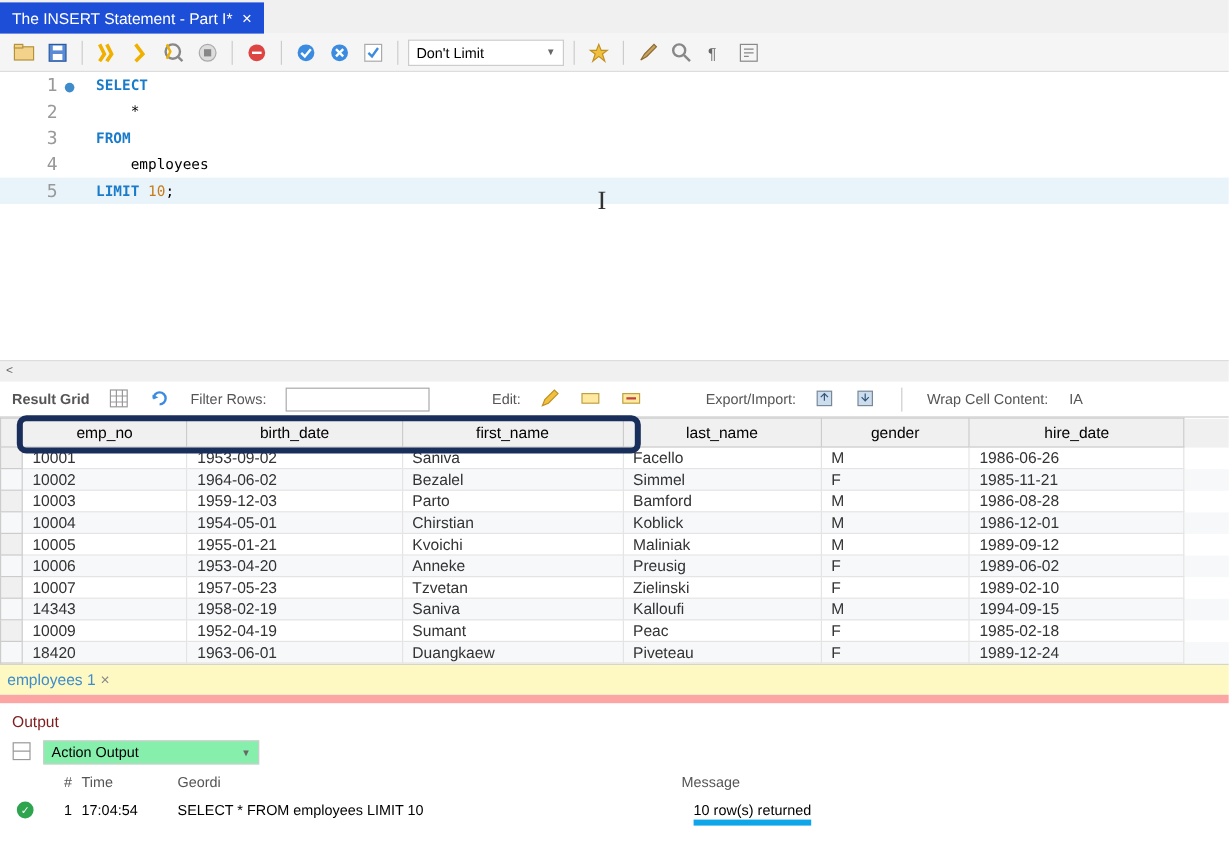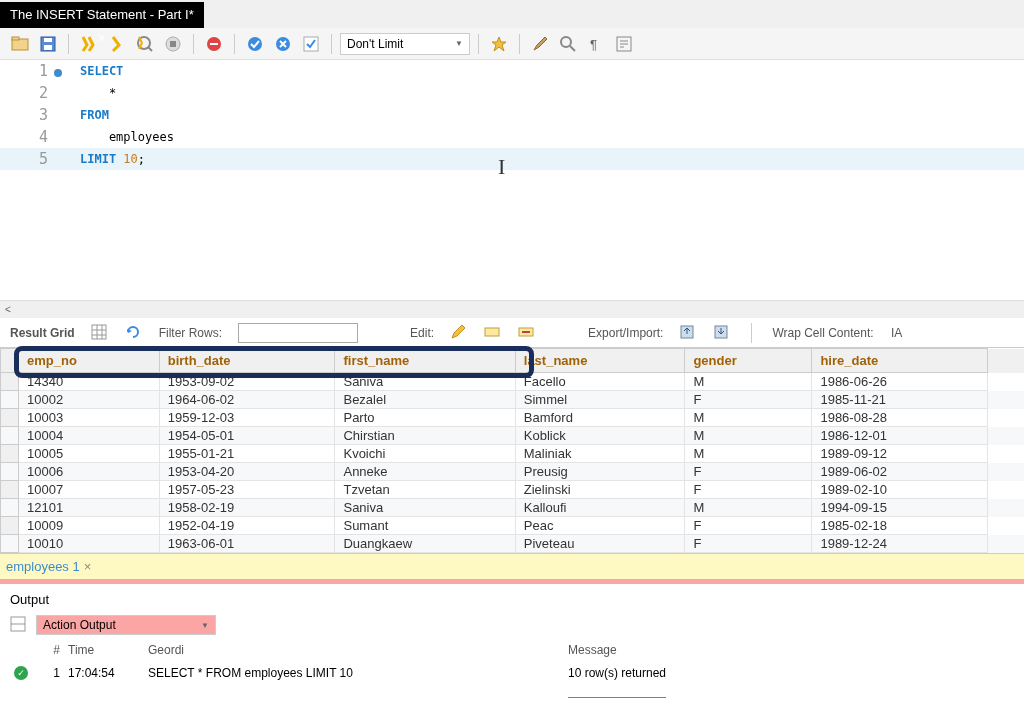--- a/index.html
+++ b/index.html
@@ -1,19 +1,19 @@
 <!DOCTYPE html>
 <html><head>
 <meta charset="utf-8">
 <style>
 * { box-sizing: border-box; margin: 0; padding: 0; }
 body { font-family: "Segoe UI", Tahoma, sans-serif; font-size: 13px; background: #fff; overflow: hidden; width: 1024px; height: 721px; }
 
 .tab-bar { background: #f0f0f0; height: 28px; display: flex; align-items: flex-end; }
-.tab { background: #000000; color: #fff; padding: 5px 10px; font-size: 13px; display: flex; align-items: center; gap: 8px; height: 26px; flex-direction: column; }
+.tab { background: #1d4ed8; color: #fff; padding: 5px 10px; font-size: 13px; display: flex; align-items: center; gap: 8px; height: 26px; }
 .tab .close-x { font-size: 14px; cursor: pointer; color: #fff; }
 
 .toolbar { background: #f5f5f5; border-bottom: 1px solid #ddd; height: 32px; display: flex; align-items: center; padding: 0 8px; gap: 4px; }
 .tb-btn { width: 24px; height: 24px; display: flex; align-items: center; justify-content: center; cursor: pointer; border-radius: 2px; }
 .tb-sep { width: 1px; height: 20px; background: #ccc; margin: 0 4px; }
 .limit-dd { height: 22px; border: 1px solid #ccc; padding: 0 6px; min-width: 130px; display: flex; align-items: center; justify-content: space-between; background: #fff; font-size: 12px; }
 .dd-arrow { font-size: 8px; color: #666; }
 
 .editor-area { background: #fff; position: relative; height: 240px; }
 .editor-line { display: flex; height: 22px; align-items: center; }
@@ -31,43 +31,43 @@
 
 .result-toolbar { height: 30px; display: flex; align-items: center; padding: 0 10px; gap: 16px; border-bottom: 1px solid #ccc; font-size: 12px; color: #555; position: relative; }
 .result-toolbar .label { font-weight: bold; }
 .filter-input { width: 120px; height: 20px; border: 1px solid #aaa; background: #fff; }
 .small-ico { width: 18px; height: 18px; display: inline-block; }
 
 .grid-wrap { position: relative; }
 .grid-header-hl { position: absolute; top: -2px; left: 14px; width: 520px; height: 32px; border: 5px solid #1a2e5c; border-radius: 8px; pointer-events: none; z-index: 5; }
 
 .grid { border-collapse: collapse; font-size: 13px; width: 100%; }
-.grid th { background: #f0f0f0; border: 1px solid #ccc; padding: 3px 8px; text-align: left; font-weight: bold; color: #a16207; height: 24px; }
+.grid th { background: #f0f0f0; border: 1px solid #ccc; padding: 3px 8px; text-align: center; font-weight: normal; color: #000000; height: 24px; }
 .grid td { border: 1px solid #e4e4e4; padding: 1px 8px; color: #333; height: 18px; }
 .grid tr:nth-child(even) td { background: #f6f8fa; }
 .grid .row-sel { width: 18px; background: #f0f0f0; }
 .grid th.row-sel, .grid td.row-sel { border:1px solid #ccc; }
 
 .result-tab-bar { height: 26px; border-top: 1px solid #ccc; display: flex; align-items: center; padding: 0 6px; gap: 4px; background: #fef9c3; }
 .result-tab { color: #3e8ccc; font-size: 13px; }
 
-.output-hdr { padding: 8px 10px 4px; color: #000000; border-top: 5px solid #fca5a5; }
+.output-hdr { padding: 8px 10px 4px; color: #7f1d1d; border-top: 7px solid #fca5a5; }
 .output-sel { display: flex; align-items: center; gap: 8px; padding: 4px 10px; }
-.output-dd { border: 1px solid #ccc; padding: 2px 6px; min-width: 180px; display: flex; justify-content: space-between; align-items: center; background: #fca5a5; font-size: 12px; }
+.output-dd { border: 1px solid #ccc; padding: 2px 6px; min-width: 180px; display: flex; justify-content: space-between; align-items: center; background: #86efac; font-size: 12px; }
 
 .output-grid-hdr { display: flex; padding: 2px 10px; color: #555; font-size: 12px; }
 .output-grid-hdr > div, .output-row > div { padding: 2px 4px; }
 .col-num { width: 30px; text-align: right; }
 .col-time { width: 80px; }
 .col-action { width: 420px; }
 .col-msg { width: 200px; }
 
 .output-row { display: flex; align-items: center; padding: 2px 10px; font-size: 12px; }
 .ok-badge { width: 14px; height: 14px; border-radius: 50%; background: #2ea44f; display: inline-flex; align-items: center; justify-content: center; color: #fff; font-size: 9px; margin-right: 4px; }
-.msg-underline { border-bottom: 1px solid #0ea5e9; padding-bottom: 17px; }
+.msg-underline { border-bottom: 5px solid #0ea5e9; padding-bottom: 1px; margin-left: 10px; }
 
 svg { display: block; }
 </style>
 </head>
 <body>
 
 <div class="tab-bar">
   <div class="tab">
     <span>The INSERT Statement - Part I*</span>
     <span class="close-x">×</span>
@@ -274,21 +274,21 @@
         <th>first_name</th>
         <th>last_name</th>
         <th>gender</th>
         <th>hire_date</th>
         <th style="border:none"></th>
       </tr>
     </thead>
     <tbody id="grid-body">
         <tr>
           <td class="row-sel"></td>
-          <td>14340</td>
+          <td>10001</td>
           <td>1953-09-02</td>
           <td>Saniva</td>
           <td>Facello</td>
           <td>M</td>
           <td>1986-06-26</td>
           <td style="border: none;"></td>
         </tr>
         <tr>
           <td class="row-sel"></td>
           <td>10002</td>
@@ -344,41 +344,41 @@
           <td>10007</td>
           <td>1957-05-23</td>
           <td>Tzvetan</td>
           <td>Zielinski</td>
           <td>F</td>
           <td>1989-02-10</td>
           <td style="border: none;"></td>
         </tr>
         <tr>
           <td class="row-sel"></td>
-          <td>12101</td>
+          <td>14343</td>
           <td>1958-02-19</td>
           <td>Saniva</td>
           <td>Kalloufi</td>
           <td>M</td>
           <td>1994-09-15</td>
           <td style="border: none;"></td>
         </tr>
         <tr>
           <td class="row-sel"></td>
           <td>10009</td>
           <td>1952-04-19</td>
           <td>Sumant</td>
           <td>Peac</td>
           <td>F</td>
           <td>1985-02-18</td>
           <td style="border: none;"></td>
         </tr>
         <tr>
           <td class="row-sel"></td>
-          <td>10010</td>
+          <td>18420</td>
           <td>1963-06-01</td>
           <td>Duangkaew</td>
           <td>Piveteau</td>
           <td>F</td>
           <td>1989-12-24</td>
           <td style="border: none;"></td>
         </tr>
       </tbody>
   </table>
 </div>

